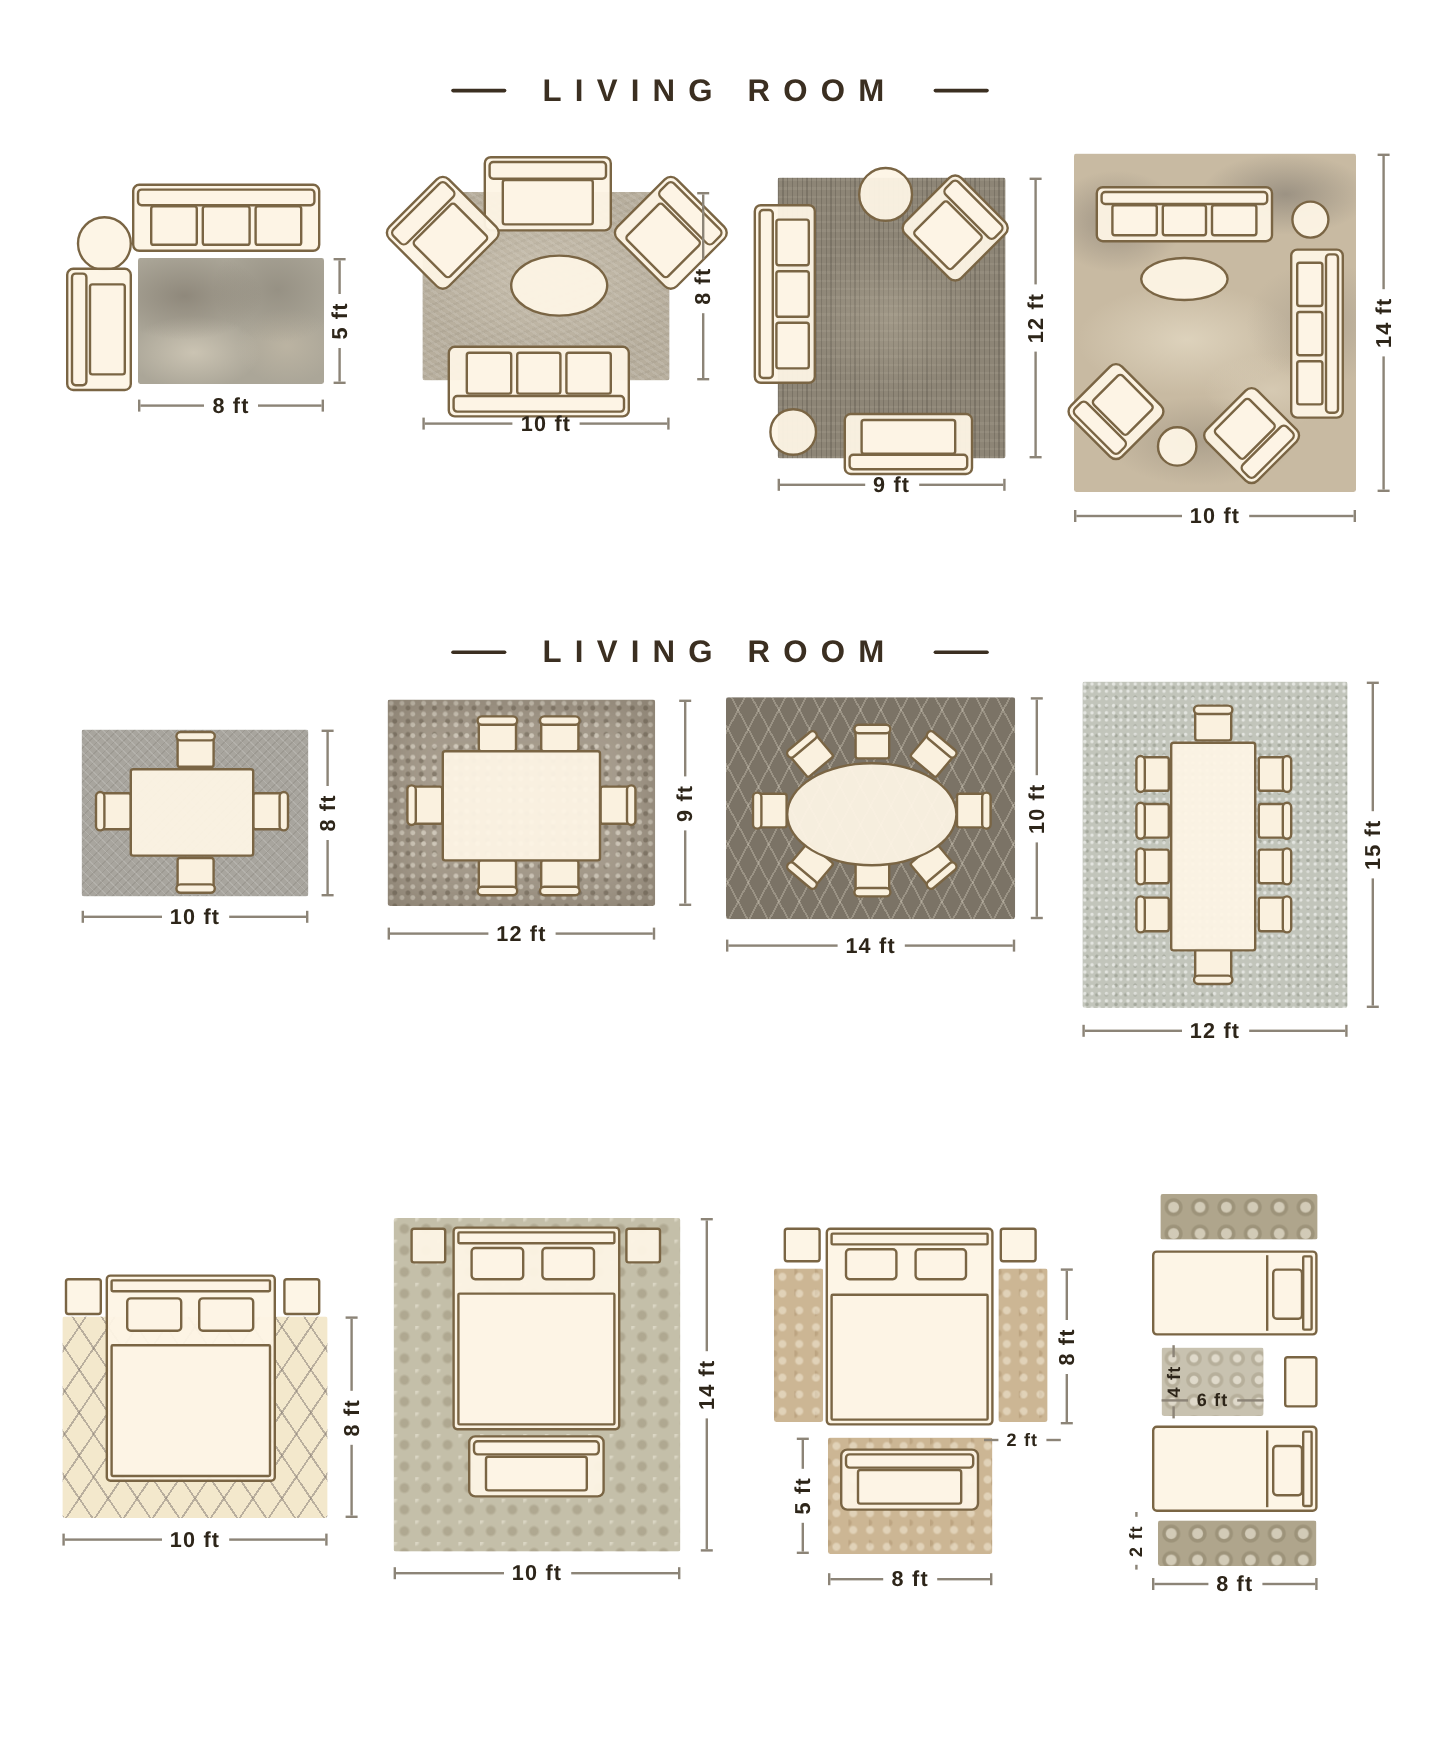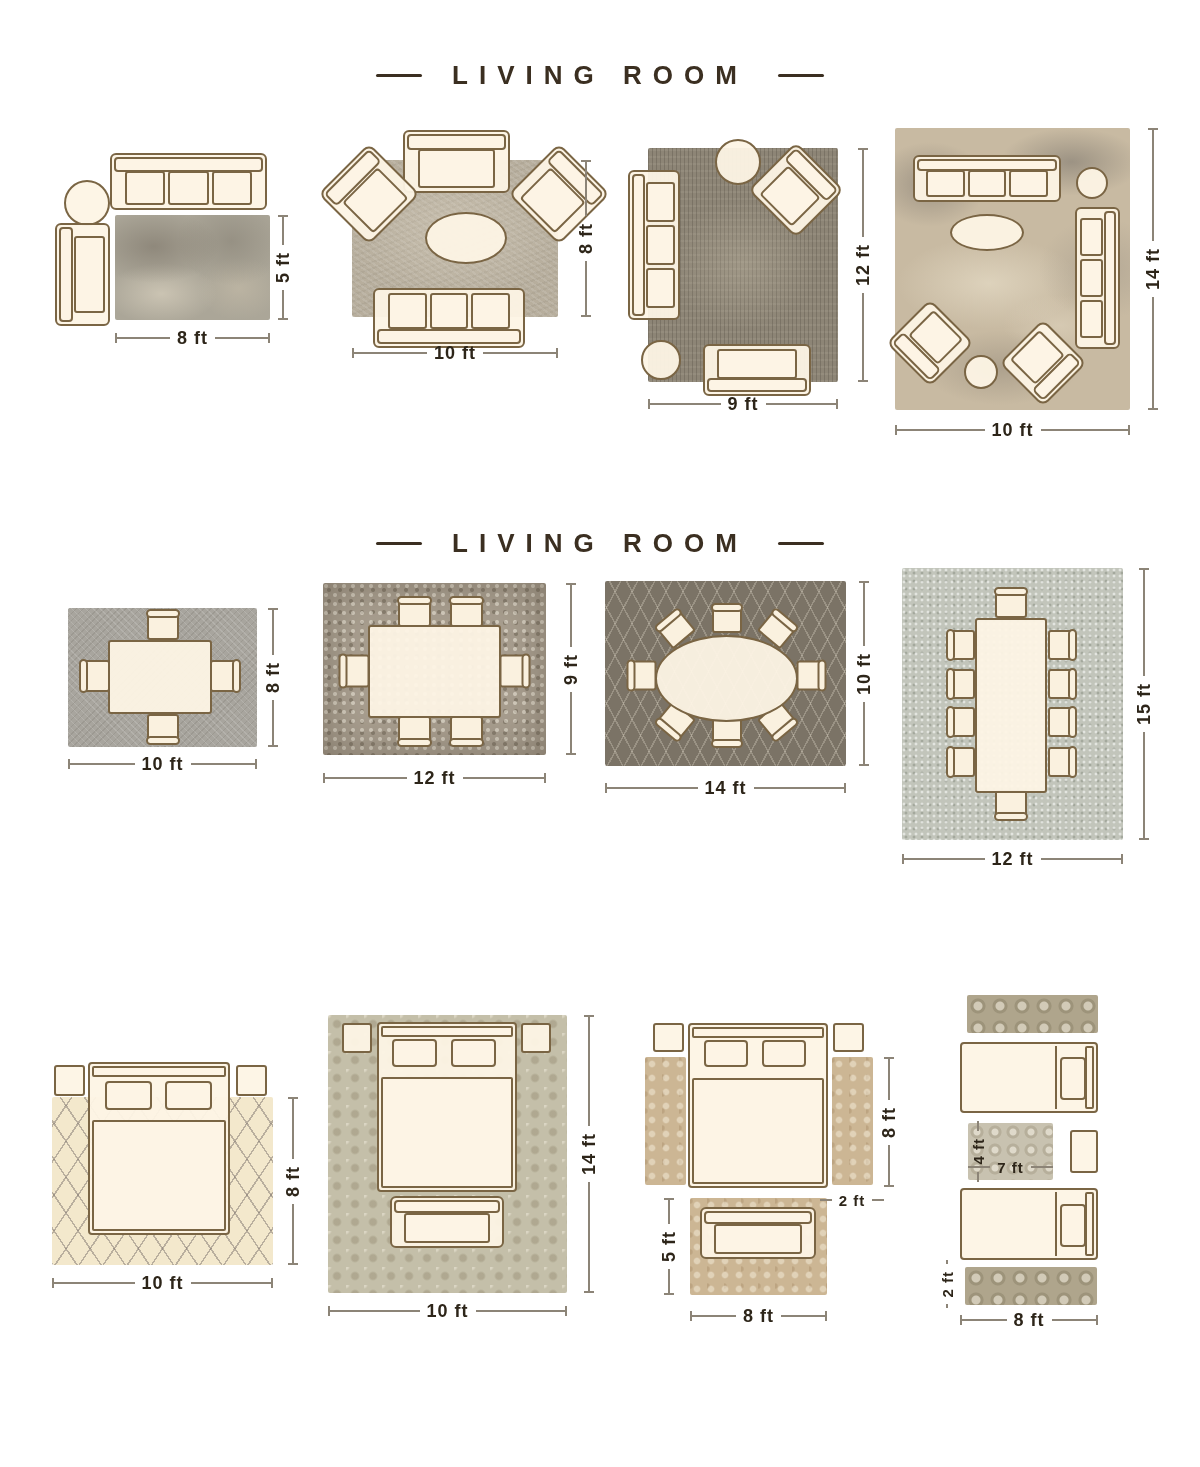--- a/index.html
+++ b/index.html
@@ -461,21 +461,21 @@
     <i class="p" style="left:98px;top:14px;width:26px;height:43px;border-radius:4px"></i>
   </div>
   <div class="rug r-br4a" style="left:965px;top:1267px;width:132px;height:38px"></div>
   <div class="dim-v small" style="left:966px;top:1121px;height:61px">
     <span class="ln"></span>
     <span class="lb">4 ft</span>
     <span class="ln"></span>
   </div>
   <div class="dim-h" style="left:968px;top:1155px;width:85px;font-size:15px">
     <span class="ln"></span>
-    <span class="lb">7 ft</span>
+    <span class="lb">6 ft</span>
     <span class="ln"></span>
   </div>
   <div class="dim-v small" style="left:935px;top:1260px;height:48px">
     <span class="ln"></span>
     <span class="lb">2 ft</span>
     <span class="ln"></span>
   </div>
   <div class="dim-h" style="left:960px;top:1308px;width:138px">
     <span class="tk"></span>
       <span class="ln"></span>

